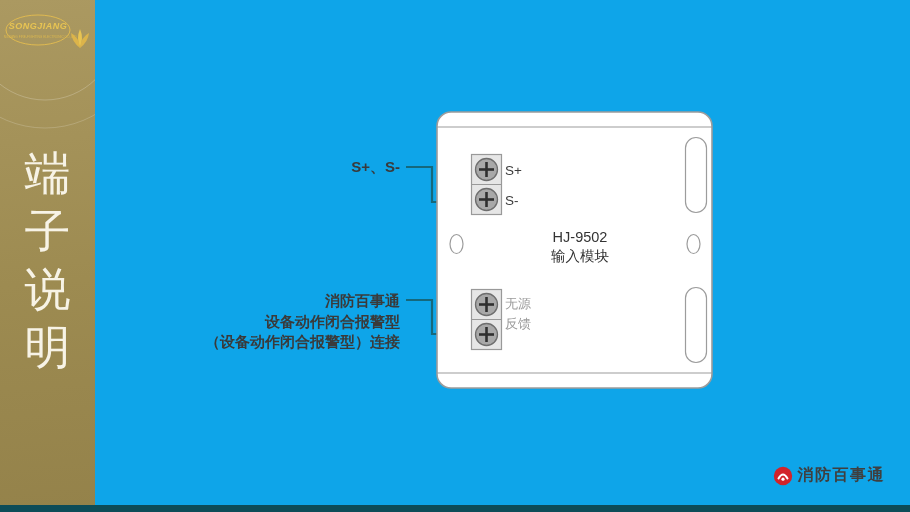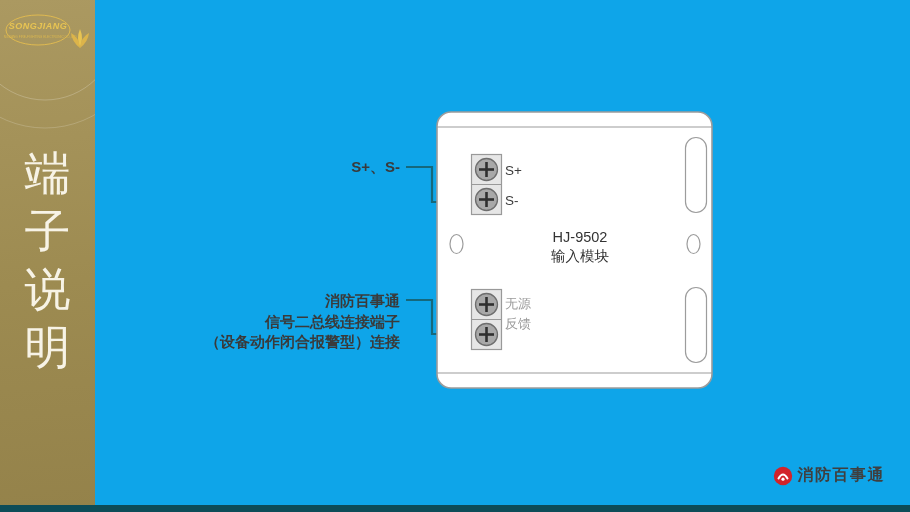--- a/index.html
+++ b/index.html
@@ -88,21 +88,21 @@
       <span>明</span>
     </div>
   </aside>
 
   <div class="ann ann-top">
     <div>S+、S-</div>
   </div>
 
   <div class="ann ann-bottom">
     <div>消防百事通</div>
-    <div>信号二总线连接端子</div>
+    <div>设备动作闭合报警型</div>
     <div>（设备动作闭合报警型）连接</div>
   </div>
 
   <svg class="module-svg" width="330" height="300" viewBox="0 0 330 300">
 
     <polyline points="6,67 32,67 32,102 37,102" fill="none" stroke="#15687c" stroke-width="2.2"></polyline>
     <polyline points="6,200 32,200 32,234 37,234" fill="none" stroke="#15687c" stroke-width="2.2"></polyline>
 
     <rect x="37" y="12" width="275" height="276" rx="14" fill="#ffffff" stroke="#9c9c9c" stroke-width="1.6"></rect>
     <line x1="37" y1="27" x2="312" y2="27" stroke="#9c9c9c" stroke-width="1.2"></line>

